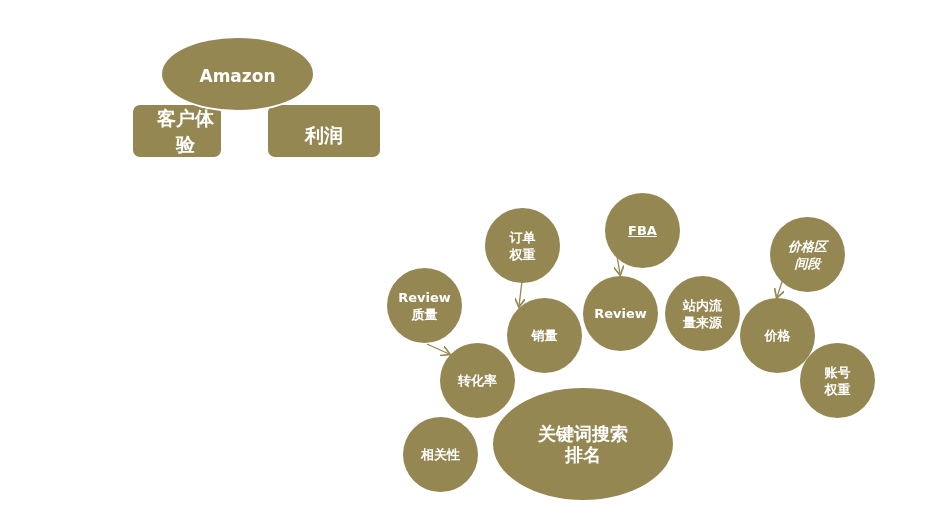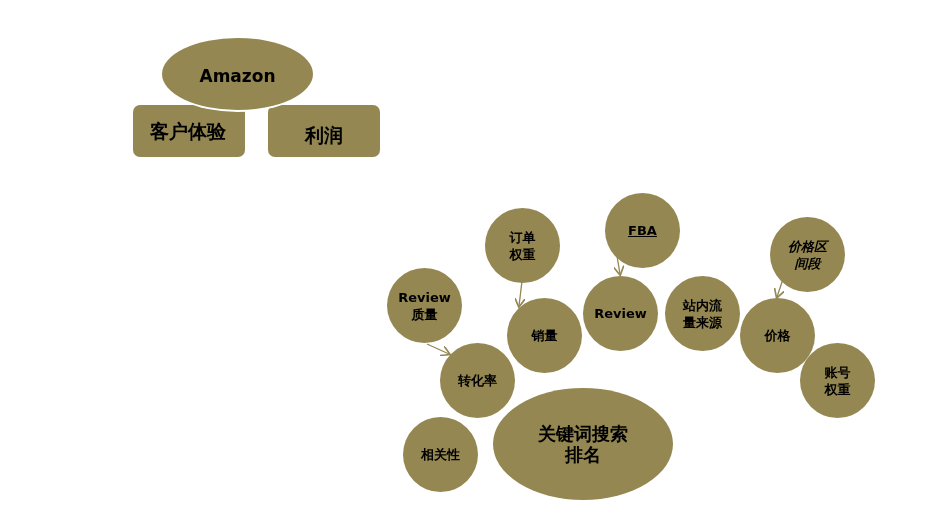--- a/index.html
+++ b/index.html
@@ -1,34 +1,34 @@
 <!DOCTYPE html>
 <html><head>
 <meta charset="utf-8">
 <style>
   html, body { margin: 0; padding: 0; }
   body {
     width: 934px; height: 527px; background: #ffffff; position: relative; overflow: hidden;
     font-family: "DejaVu Sans", "Liberation Sans", sans-serif;
   }
   .shape {
-    position: absolute; background: #948752; color: #000000;
+    position: absolute; background: #948752; color: #ffffff;
     display: flex; align-items: center; justify-content: center; text-align: center;
     font-weight: bold; box-sizing: border-box;
   }
   .circle { border-radius: 50%; font-size: 13px; line-height: 17px; }
   .rect { border-radius: 7px; font-size: 19px; }
   .ellipse { border-radius: 50%; }
   .label { white-space: pre-line; }
   svg.arrows { position: absolute; left: 0; top: 0; width: 934px; height: 527px; pointer-events: none; }
 </style>
 </head>
 <body>
 
-<div class="shape rect" style="left:133px; top:105px; width:112px; height:52px; justify-content:flex-start; padding-left:17px; padding-top:2px;">
+<div class="shape rect" style="left:133px; top:105px; width:88px; height:52px; justify-content:flex-start; padding-left:17px; padding-top:2px;">
   <span class="label">客户体验</span>
 </div>
 <div class="shape rect" style="left:268px; top:105px; width:112px; height:52px; padding-top:10px;">
   <span class="label">利润</span>
 </div>
 <div class="shape ellipse" style="left:162px; top:38px; width:151px; height:72px; font-size:17px; padding-top:3px; box-shadow:0 0 0 2px #ffffff;">
   <span class="label">Amazon</span>
 </div>
 
 <svg class="arrows">

